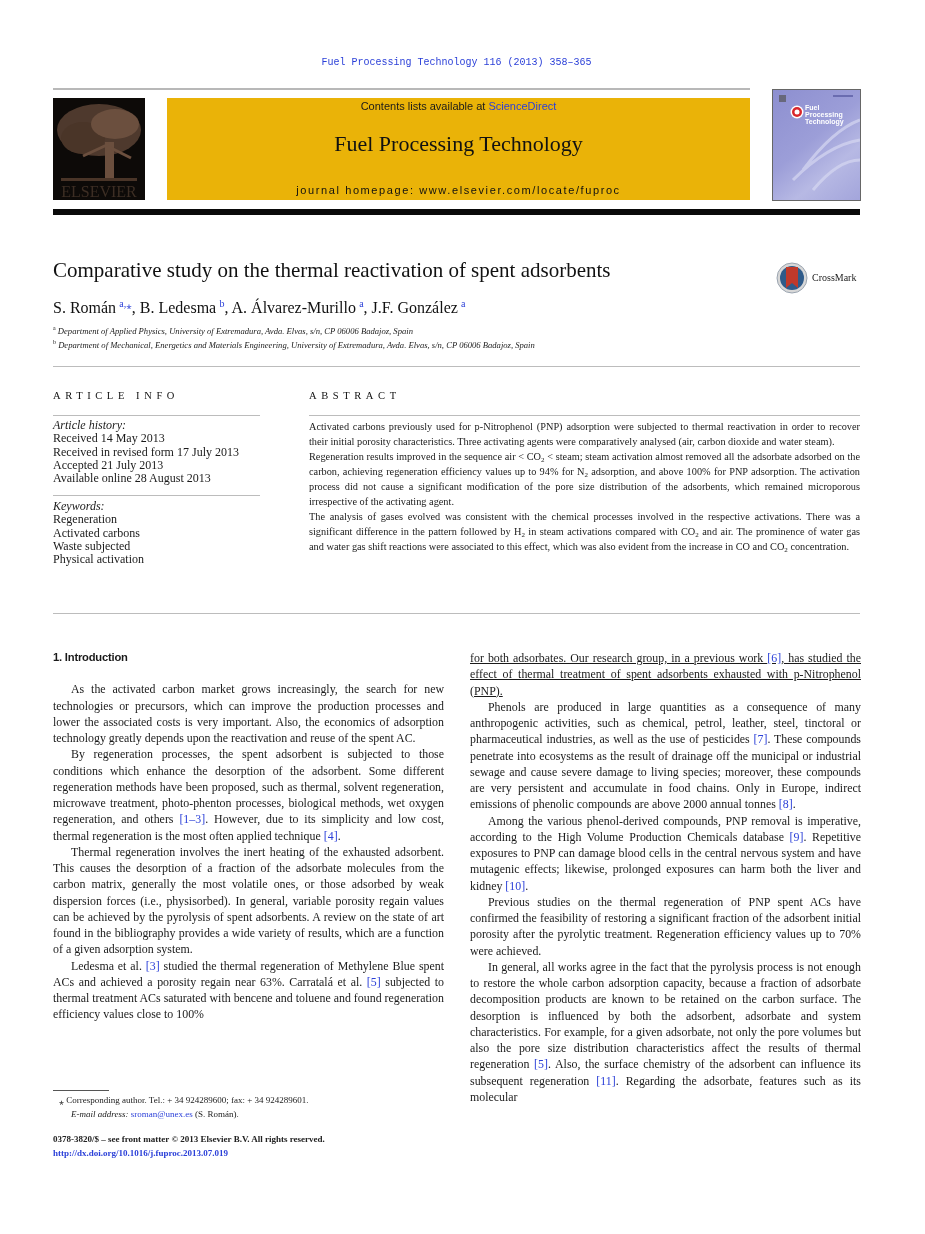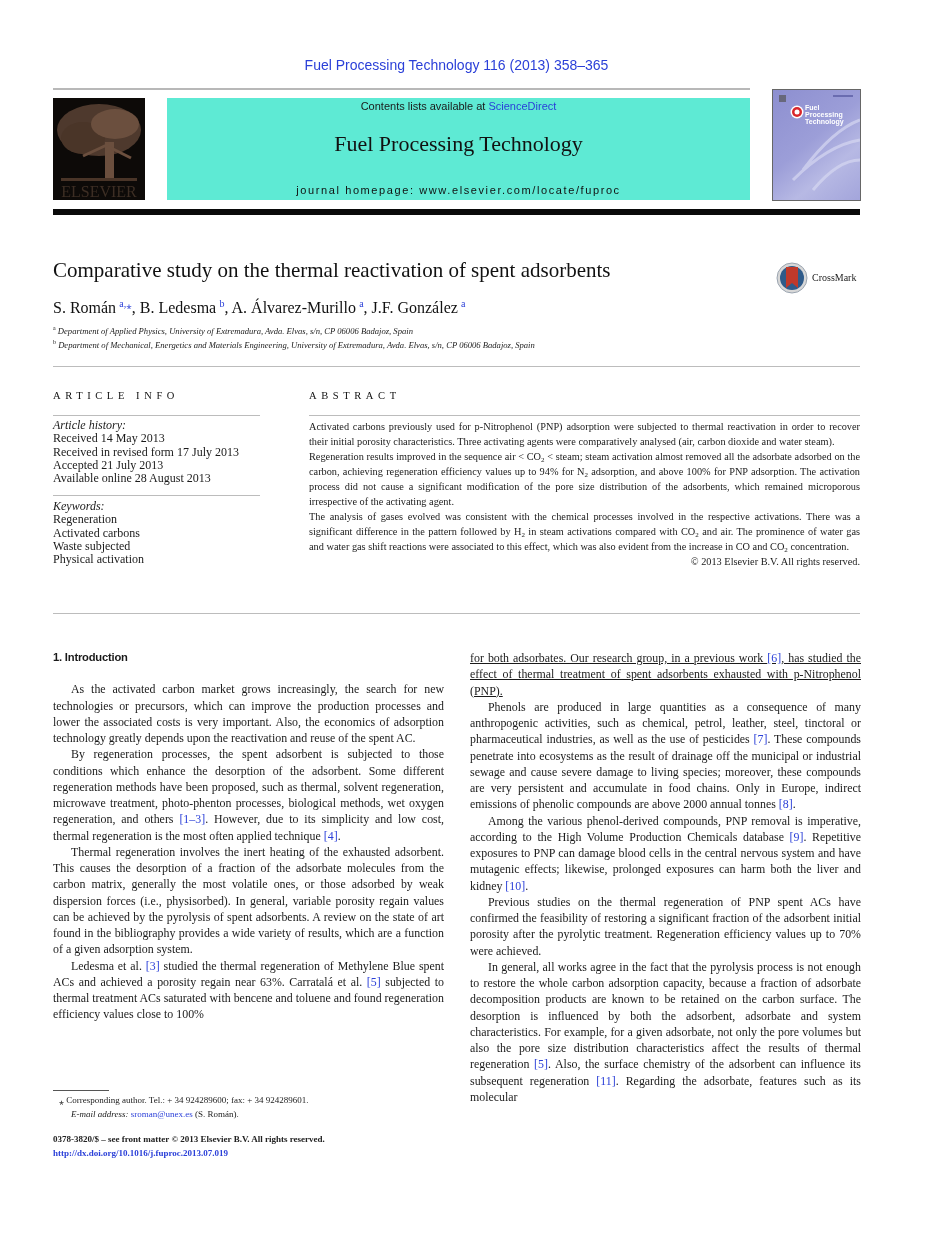--- a/index.html
+++ b/index.html
@@ -1,26 +1,26 @@
 <!DOCTYPE html>
 <html><head>
 <meta charset="utf-8">
 <style>
   html, body { margin: 0; padding: 0; background: #ffffff; }
   body { width: 925px; height: 1234px; position: relative; overflow: hidden;
          font-family: "Liberation Serif", serif; color: #1a1a1a; }
   a, .link { color: #2a3fd8; text-decoration: none; }
   .abs { position: absolute; }
 
-  .citation-top { left: 0; width: 913px; top: 57px; text-align: center; font-size: 14px;
-                  font-family: Liberation Sans, sans-serif; color: #2a3fd8; }
+  .citation-top { left: 0; width: 913px; top: 57px; text-align: center; font-size: 10px;
+                  font-family: Liberation Mono, monospace; color: #2a3fd8; }
   .rule-gray-top { left: 53px; top: 88px; width: 697px; height: 2px; background: #b8b8b8; }
   .elsevier-logo { left: 53px; top: 98px; width: 92px; height: 102px; background: #0d0a08; overflow: hidden; }
   .elsevier-logo svg { display: block; }
-  .journal-banner { left: 167px; top: 98px; width: 583px; height: 102px; background: #5eead4; }
+  .journal-banner { left: 167px; top: 98px; width: 583px; height: 102px; background: #eab308; }
   .contents-line { left: 0; right: 0; top: 2px; text-align: center; font-size: 11px;
                    font-family: "Liberation Sans", sans-serif; color: #1a1a1a; }
   .journal-name { left: 0; right: 0; top: 33px; text-align: center; font-size: 22px; color: #111; }
   .journal-homepage { left: 0; right: 0; top: 86px; text-align: center; font-size: 11px;
                       font-family: "Liberation Sans", sans-serif; letter-spacing: 1.6px; color: #111; }
   .cover { left: 772px; top: 89px; width: 87px; height: 110px; border: 1px solid #666;
            background: linear-gradient(140deg, #8d8fd0 0%, #9c9ed8 45%, #b7b9e4 70%, #a3a5db 100%); overflow: hidden; }
   .cover-title { left: 32px; top: 14px; font-family: "Liberation Sans", sans-serif; font-size: 7px;
                  color: #fff; line-height: 7px; font-weight: bold; }
   .rule-black { left: 53px; top: 209px; width: 807px; height: 6px; background: #0a0a0a; }
@@ -140,21 +140,20 @@
   <div>Waste subjected</div>
   <div>Physical activation</div>
 </div>
 
 <div class="abs section-cap" style="left:309px;top:390px">ABSTRACT</div>
 <div class="abs rule-thin" style="left:309px;top:415px;width:551px"></div>
 <div class="abs abstract-body">
   <p>Activated carbons previously used for p-Nitrophenol (PNP) adsorption were subjected to thermal reactivation in order to recover their initial porosity characteristics. Three activating agents were comparatively analysed (air, carbon dioxide and water steam).</p>
   <p><span>Regeneration results improved in the sequence air &lt; CO</span><sub>2</sub><span> &lt; steam; steam activation almost removed all the adsorbate adsorbed on the carbon, achieving regeneration efficiency values up to 94% for N</span><sub>2</sub><span> adsorption, and above 100% for PNP adsorption. The activation process did not cause a significant modification of the pore size distribution of the adsorbents, which remained microporous irrespective of the activating agent.</span></p>
   <p><span>The analysis of gases evolved was consistent with the chemical processes involved in the respective activations. There was a significant difference in the pattern followed by H</span><sub>2</sub><span> in steam activations compared with CO</span><sub>2</sub><span> and air. The prominence of water gas and water gas shift reactions were associated to this effect, which was also evident from the increase in CO and CO</span><sub>2</sub><span> concentration.</span></p>
-  <p class="abstract-copy">© 2013 Elsevier B.V. All rights reserved.</p>
 </div>
 
 <div class="abs rule-thin" style="left:53px;top:613px;width:807px"></div>
 
 <div class="abs col" style="left:53px">
   <p class="section-head">1. Introduction</p>
   <p>As the activated carbon market grows increasingly, the search for new technologies or precursors, which can improve the production processes and lower the associated costs is very important. Also, the economics of adsorption technology greatly depends upon the reactivation and reuse of the spent AC.</p>
   <p><span>By regeneration processes, the spent adsorbent is subjected to those conditions which enhance the desorption of the adsorbent. Some different regeneration methods have been proposed, such as thermal, solvent regeneration, microwave treatment, photo-phenton processes, biological methods, wet oxygen regeneration, and others </span><a class="link">[1–3]</a><span>. However, due to its simplicity and low cost, thermal regeneration is the most often applied technique </span><a class="link">[4]</a><span>.</span></p>
   <p>Thermal regeneration involves the inert heating of the exhausted adsorbent. This causes the desorption of a fraction of the adsorbate molecules from the carbon matrix, generally the most volatile ones, or those adsorbed by weak dispersion forces (i.e., physisorbed). In general, variable porosity regain values can be achieved by the pyrolysis of spent adsorbents. A review on the state of art found in the bibliography provides a wide variety of results, which are a function of a given adsorption system.</p>
   <p><span>Ledesma et al. </span><a class="link">[3]</a><span> studied the thermal regeneration of Methylene Blue spent ACs and achieved a porosity regain near 63%. Carratalá et al. </span><a class="link">[5]</a><span> subjected to thermal treatment ACs saturated with bencene and toluene and found regeneration efficiency values close to 100%</span></p>

